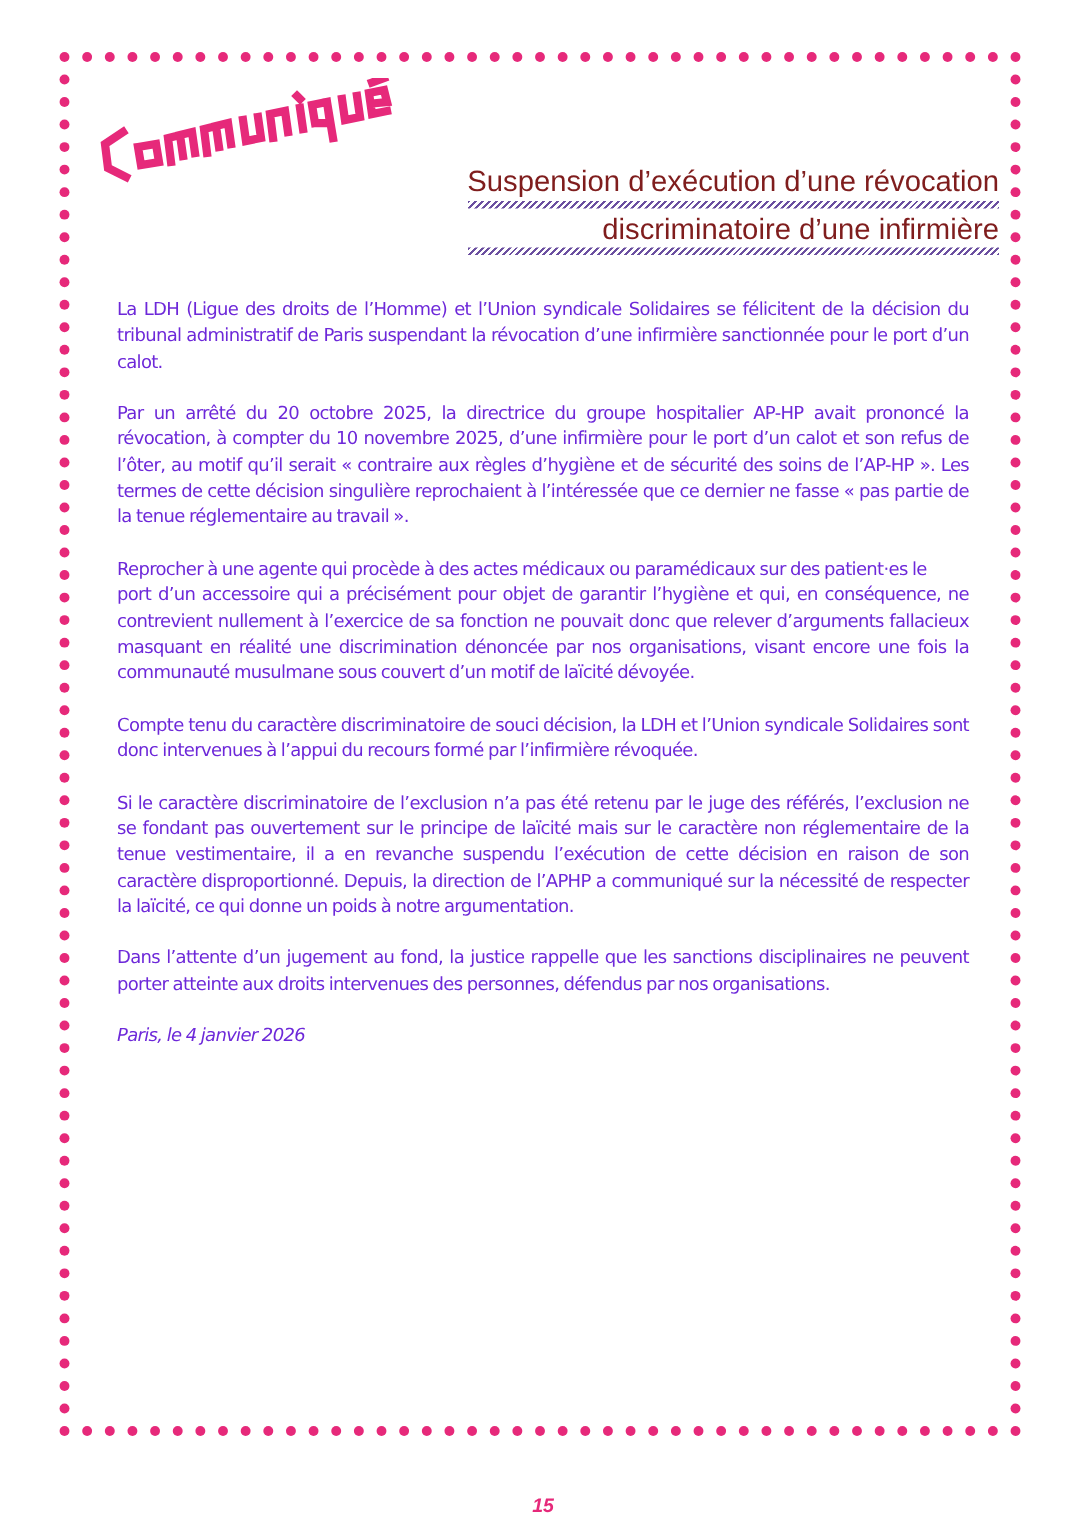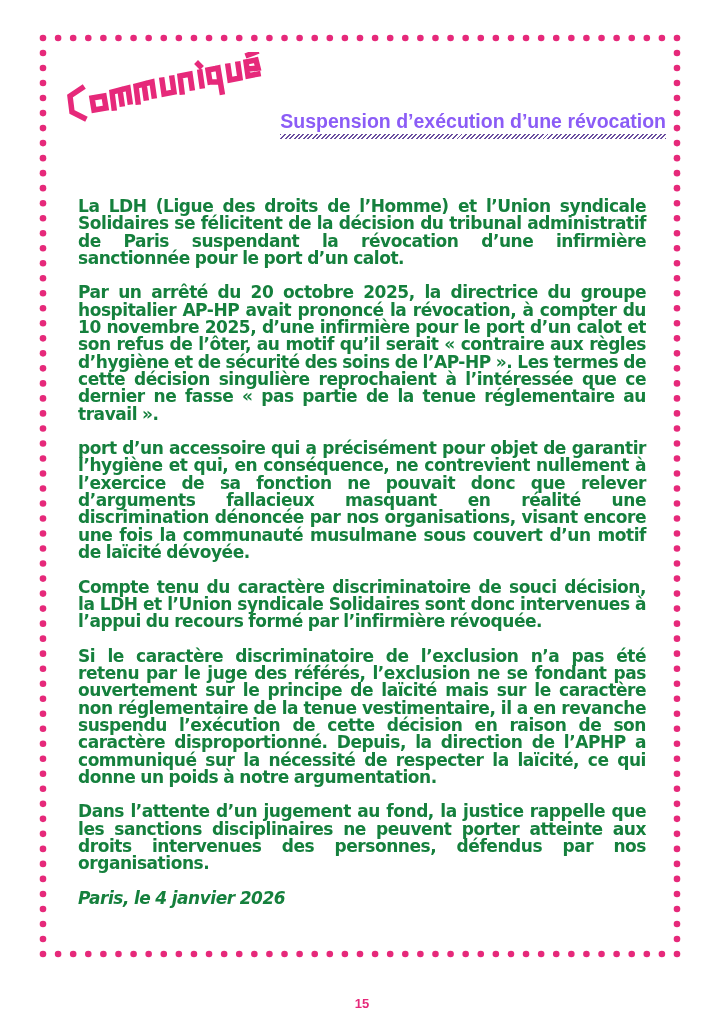--- a/index.html
+++ b/index.html
@@ -1,26 +1,26 @@
 <!DOCTYPE html>
 <html><head>
 <meta charset="utf-8">
 <style>
   html, body { margin:0; padding:0; background:#ffffff; }
   body { width:724px; height:1024px; position:relative; overflow:hidden; font-family:"DejaVu Sans", sans-serif; }
   .frame { position:absolute; left:0; top:0; width:724px; height:1024px; }
   .logo { position:absolute; left:62px; top:52px; width:210px; height:70px; }
-  .title { position:absolute; right:58px; top:112px; text-align:right; color:#8b5cf6; font-family:"Liberation Sans", sans-serif; font-weight:bold; font-size:19.5px; line-height:1; }
+  .title { position:absolute; right:58px; top:112px; text-align:right; color:#7f1d1d; font-family:"Liberation Sans", sans-serif; font-weight:normal; font-size:19.5px; line-height:1; }
   .title .line { display:block; position:relative; padding-bottom:7px; margin-bottom:5px; }
   .title .hatch { position:absolute; right:0; bottom:0; height:5px;
     background: repeating-linear-gradient(135deg, #6b4fa0 0 1.4px, transparent 1.4px 3.2px); }
-  .body { position:absolute; left:78px; top:198px; width:568px; color:#15803d; font-family:"DejaVu Sans", sans-serif; font-size:17px; line-height:17.3px; letter-spacing:-0.45px; word-spacing:-0.5px;font-weight:bold; }
+  .body { position:absolute; left:78px; top:198px; width:568px; color:#6d28d9; font-family:"DejaVu Sans", sans-serif; font-size:12px; line-height:17.3px; letter-spacing:-0.45px; word-spacing:-0.5px; }
   .body p { margin:0 0 17.3px 0; text-align:justify; }
   .sig { font-style:italic; }
-  .pageno { position:absolute; left:0; width:724px; top:996px; text-align:center; color:#e6297a; font-family:"Liberation Sans", sans-serif; font-weight:bold; font-size:13px; }
+  .pageno { position:absolute; left:0; width:724px; top:996px; text-align:center; color:#e6297a; font-family:"Liberation Sans", sans-serif; font-weight:bold; font-size:13px;font-style:italic; }
 </style>
 </head>
 <body>
 
 <svg class="frame" viewBox="0 0 724 1024" id="frame">
     <circle cx="43" cy="38" r="3.3" fill="#e6297a"></circle>
     <circle cx="43" cy="954" r="3.3" fill="#e6297a"></circle>
     <circle cx="58.095238095238095" cy="38" r="3.3" fill="#e6297a"></circle>
     <circle cx="58.095238095238095" cy="954" r="3.3" fill="#e6297a"></circle>
     <circle cx="73.19047619047619" cy="38" r="3.3" fill="#e6297a"></circle>
@@ -251,25 +251,30 @@
 
     <path d="M196 22 L186 24 L184 10 L194 8 L196 16 L186 17 M186 3 L194 0"></path>
   </g>
 </svg>
 
 <div class="title">
   <span class="line">
     <span>Suspension d’exécution d’une révocation</span>
     <span class="hatch" style="left:0;"></span>
   </span>
+  <span class="line">
+    <span>discriminatoire d’une infirmière</span>
+    <span class="hatch" style="left:0;"></span>
+  </span>
 </div>
 
 <div class="body">
   <p>La LDH (Ligue des droits de l’Homme) et l’Union syndicale Solidaires se félicitent de la décision du tribunal administratif de Paris suspendant la révocation d’une infirmière sanctionnée pour le port d’un calot.</p>
   <p>Par un arrêté du 20 octobre 2025, la directrice du groupe hospitalier AP-HP avait prononcé la révocation, à compter du 10 novembre 2025, d’une infirmière pour le port d’un calot et son refus de l’ôter, au motif qu’il serait « contraire aux règles d’hygiène et de sécurité des soins de l’AP-HP ». Les termes de cette décision singulière reprochaient à l’intéressée que ce dernier ne fasse « pas partie de la tenue réglementaire au travail ».</p>
+  <p style="margin-bottom:0;text-align:left;">Reprocher à une agente qui procède à des actes médicaux ou paramédicaux sur des patient·es le</p>
   <p>port d’un accessoire qui a précisément pour objet de garantir l’hygiène et qui, en conséquence, ne contrevient nullement à l’exercice de sa fonction ne pouvait donc que relever d’arguments fallacieux masquant en réalité une discrimination dénoncée par nos organisations, visant encore une fois la communauté musulmane sous couvert d’un motif de laïcité dévoyée.</p>
   <p>Compte tenu du caractère discriminatoire de souci décision, la LDH et l’Union syndicale Solidaires sont donc intervenues à l’appui du recours formé par l’infirmière révoquée.</p>
   <p>Si le caractère discriminatoire de l’exclusion n’a pas été retenu par le juge des référés, l’exclusion ne se fondant pas ouvertement sur le principe de laïcité mais sur le caractère non réglementaire de la tenue vestimentaire, il a en revanche suspendu l’exécution de cette décision en raison de son caractère disproportionné. Depuis, la direction de l’APHP a communiqué sur la nécessité de respecter la laïcité, ce qui donne un poids à notre argumentation.</p>
   <p>Dans l’attente d’un jugement au fond, la justice rappelle que les sanctions disciplinaires ne peuvent porter atteinte aux droits intervenues des personnes, défendus par nos organisations.</p>
   <p class="sig">Paris, le 4 janvier 2026</p>
 </div>
 
 <div class="pageno">15</div>
 
 </body></html>

